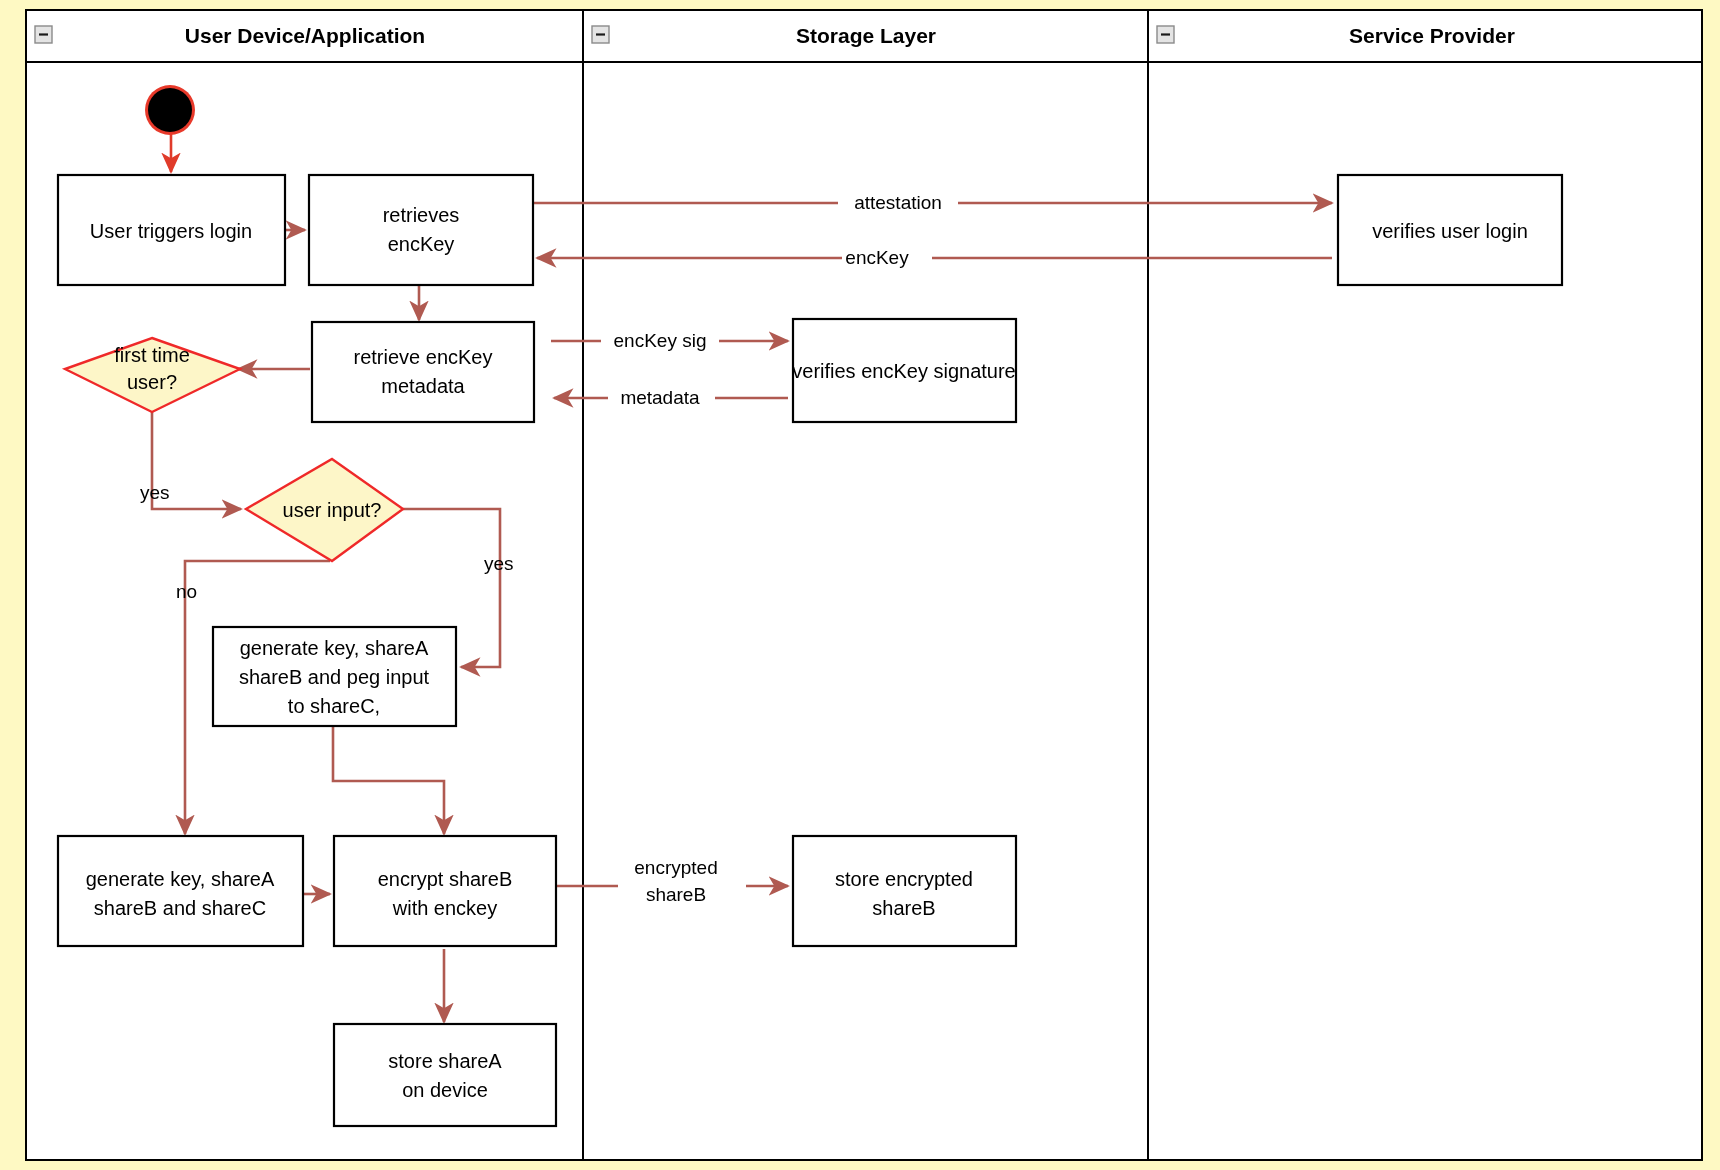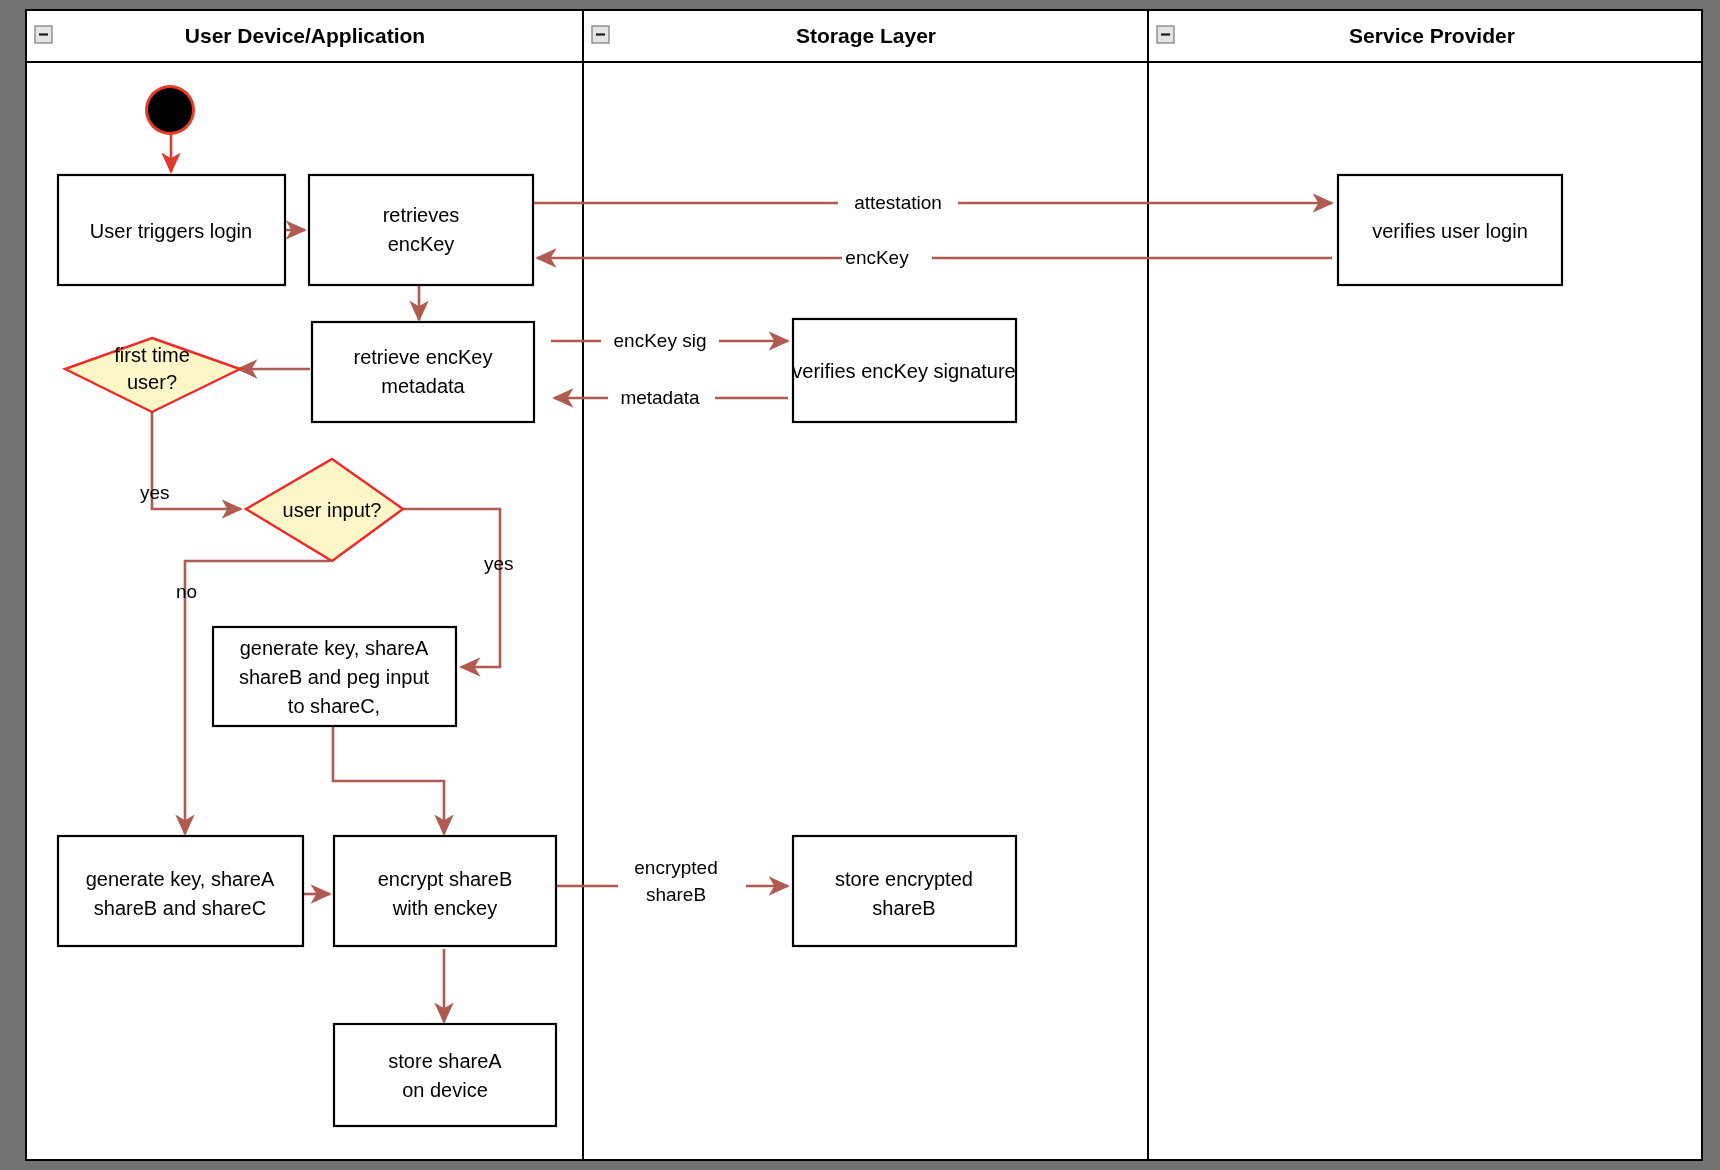--- a/index.html
+++ b/index.html
@@ -6,21 +6,21 @@
   html, body {
     margin: 0;
     padding: 0;
     background: #ffffff;
     font-family: "Liberation Sans", sans-serif;
   }
   #canvas-wrap {
     position: relative;
     width: 1720px;
     height: 1170px;
-    background: #737373;
+    background: #fef9c3;
     overflow: hidden;
   }
   svg#diagram {
     display: block;
     width: 1720px;
     height: 1170px;
   }
   .lane-frame { fill: #ffffff; stroke: #000000; stroke-width: 2; }
   .lane-div   { stroke: #000000; stroke-width: 2; }
   .lane-title {

